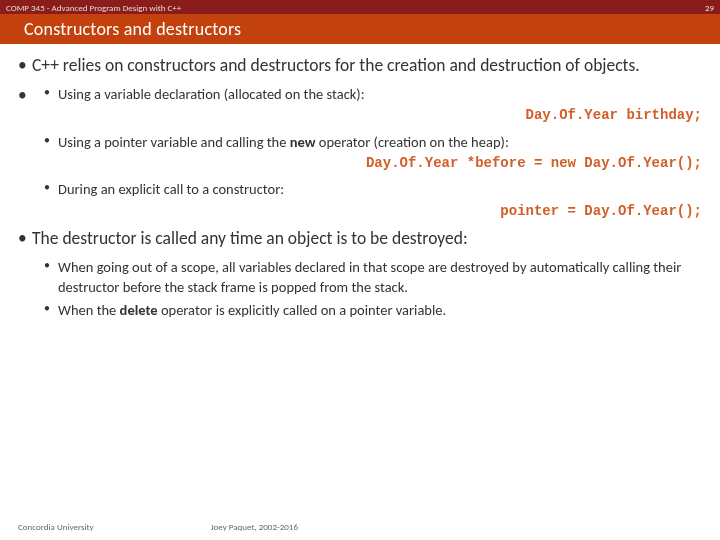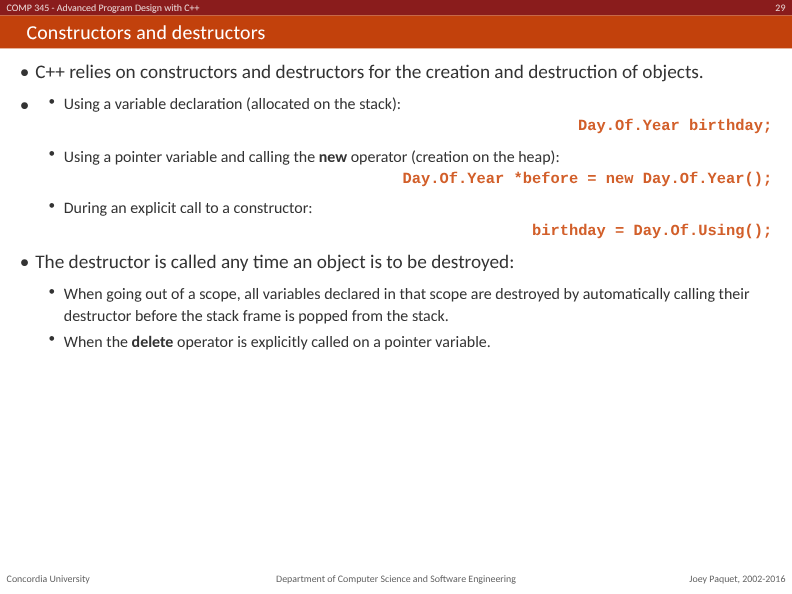--- a/index.html
+++ b/index.html
@@ -92,21 +92,21 @@
   }
   .bold-inline {
     font-weight: bold;
   }
   .footer {
     position: absolute;
     bottom: 8px;
     left: 0;
     width: 100%;
     display: flex;
-    padding: 0 6px;
+    padding: 0 18px;
     font-size: 9px;
     color: #666;
   }
   .footer .center { text-align: center; flex: 1; }
   .footer .left { text-align: left; width: 140px; }
   .footer .right { text-align: right; width: 140px; }
 </style>
 </head>
 <body>
 
@@ -129,35 +129,34 @@
         <li>
           <span>Using a variable declaration (allocated on the stack):</span>
           <span class="code">Day.Of.Year birthday;</span>
         </li>
         <li>
           <span>Using a pointer variable and calling the </span><span class="bold-inline">new</span><span> operator (creation on the heap):</span>
           <span class="code">Day.Of.Year *before = new Day.Of.Year();</span>
         </li>
         <li>
           <span>During an explicit call to a constructor:</span>
-          <span class="code">birthday = Day.Of.Using();</span>
+          <span class="code">pointer = Day.Of.Year();</span>
         </li>
       </ul>
     </li>
 
     <li>
       <span>The destructor is called any time an object is to be destroyed:</span>
       <ul class="sub-list">
         <li>When going out of a scope, all variables declared in that scope are destroyed by automatically calling their destructor before the stack frame is popped from the stack.</li>
         <li>
           <span>When the </span><span class="bold-inline">delete</span><span> operator is explicitly called on a pointer variable.</span>
         </li>
       </ul>
     </li>
 
   </ul>
 </div>
 
 <div class="footer">
   <div class="left">Concordia University</div>
-  <div class="center">Department of Computer Science and Software Engineering</div>
   <div class="right">Joey Paquet, 2002-2016</div>
 </div>
 
 </body></html>

